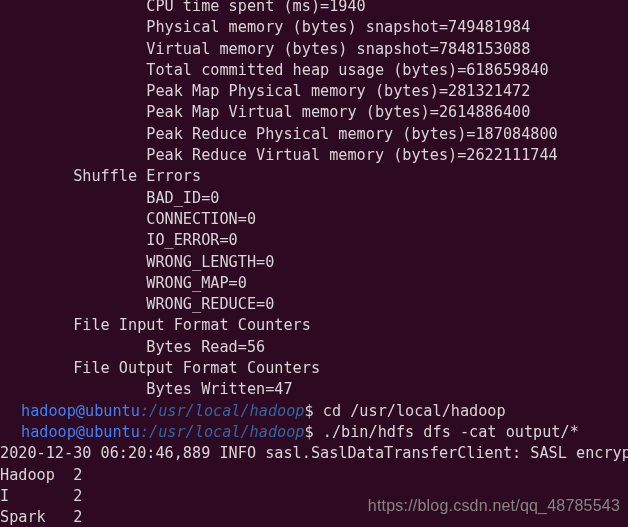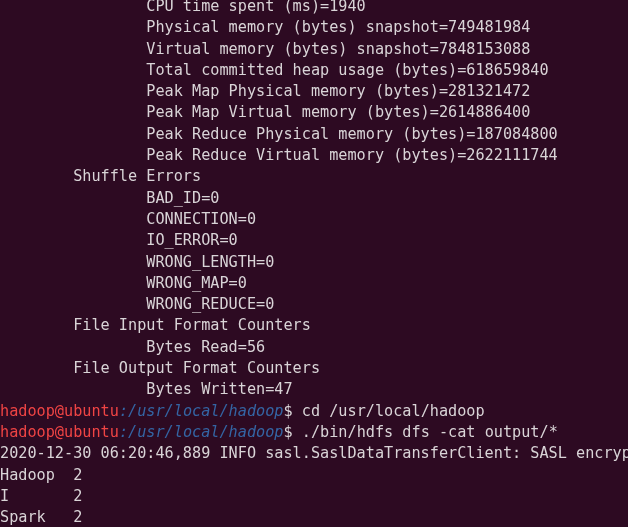--- a/index.html
+++ b/index.html
@@ -25,33 +25,34 @@
     left: 0;
     top: -4px;
     width: 628px;
     white-space: pre;
   }
   .line {
     height: 21.3px;
     white-space: pre;
     overflow: hidden;
   }
-  .c-user   { color: #ef4444; }
+  .c-user   { color: #3b82f6; margin-left: 21px; }
   .c-path   { color: #3465a4; font-style: italic; }
   .c-plain  { color: #d9d4d7; }
   .watermark {
     position: absolute;
     right: 8px;
     top: 495px;
     font-family: "Liberation Sans", "DejaVu Sans", sans-serif;
     font-size: 16px;
     color: #8a8286;
     letter-spacing: 0.2px;
     white-space: pre;
     pointer-events: none;
   }
 </style>
 </head>
 <body>
 
 <div id="terminal">
   <div id="screen"><div class="line"><span class="c-plain">                CPU time spent (ms)=1940</span></div><div class="line"><span class="c-plain">                Physical memory (bytes) snapshot=749481984</span></div><div class="line"><span class="c-plain">                Virtual memory (bytes) snapshot=7848153088</span></div><div class="line"><span class="c-plain">                Total committed heap usage (bytes)=618659840</span></div><div class="line"><span class="c-plain">                Peak Map Physical memory (bytes)=281321472</span></div><div class="line"><span class="c-plain">                Peak Map Virtual memory (bytes)=2614886400</span></div><div class="line"><span class="c-plain">                Peak Reduce Physical memory (bytes)=187084800</span></div><div class="line"><span class="c-plain">                Peak Reduce Virtual memory (bytes)=2622111744</span></div><div class="line"><span class="c-plain">        Shuffle Errors</span></div><div class="line"><span class="c-plain">                BAD_ID=0</span></div><div class="line"><span class="c-plain">                CONNECTION=0</span></div><div class="line"><span class="c-plain">                IO_ERROR=0</span></div><div class="line"><span class="c-plain">                WRONG_LENGTH=0</span></div><div class="line"><span class="c-plain">                WRONG_MAP=0</span></div><div class="line"><span class="c-plain">                WRONG_REDUCE=0</span></div><div class="line"><span class="c-plain">        File Input Format Counters</span></div><div class="line"><span class="c-plain">                Bytes Read=56</span></div><div class="line"><span class="c-plain">        File Output Format Counters</span></div><div class="line"><span class="c-plain">                Bytes Written=47</span></div><div class="line"><span class="c-user">hadoop@ubuntu</span><span class="c-path">:/usr/local/hadoop</span><span class="c-plain">$ </span><span class="c-plain">cd /usr/local/hadoop</span></div><div class="line"><span class="c-user">hadoop@ubuntu</span><span class="c-path">:/usr/local/hadoop</span><span class="c-plain">$ </span><span class="c-plain">./bin/hdfs dfs -cat output/*</span></div><div class="line"><span class="c-plain">2020-12-30 06:20:46,889 INFO sasl.SaslDataTransferClient: SASL encrypt</span></div><div class="line"><span class="c-plain">Hadoop  2</span></div><div class="line"><span class="c-plain">I       2</span></div><div class="line"><span class="c-plain">Spark   2</span></div></div>
+  <div class="watermark">https://blog.csdn.net/qq_48785543</div>
 </div>
 
 </body></html>

